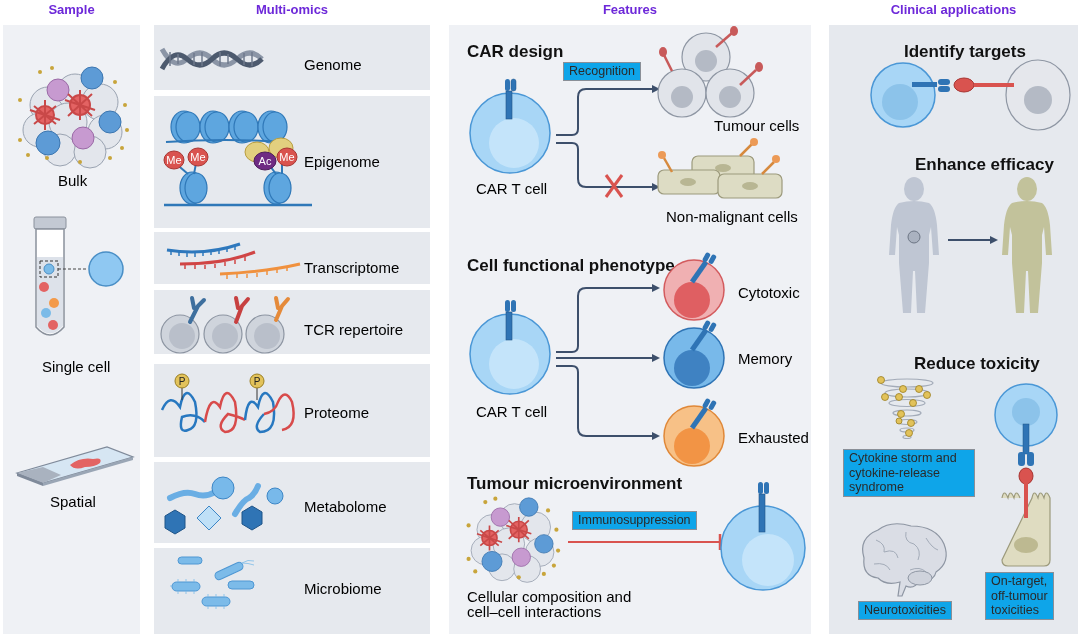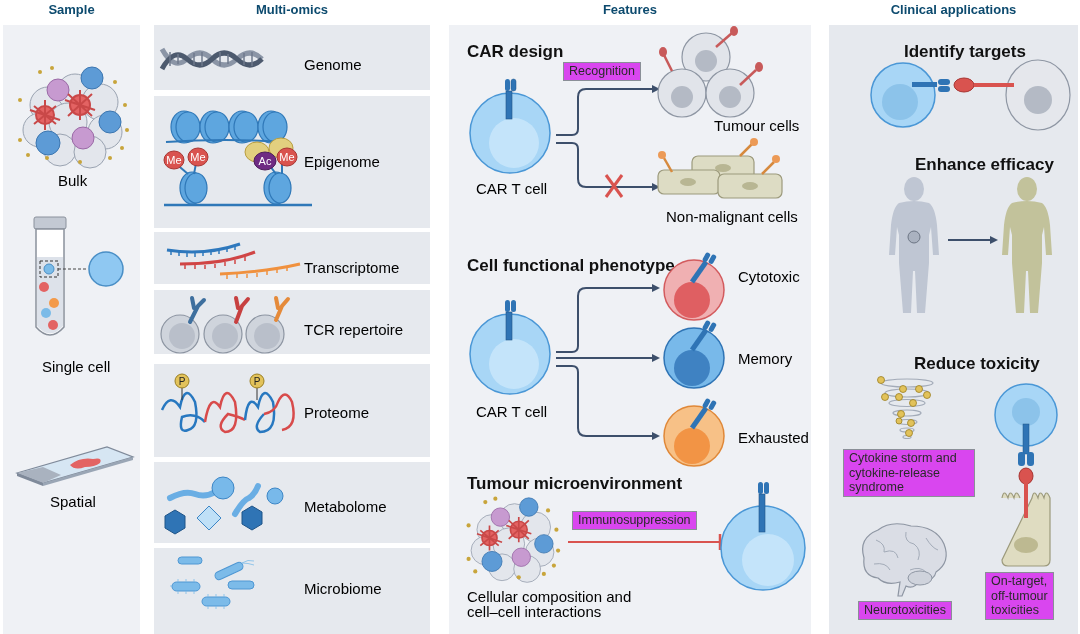--- a/index.html
+++ b/index.html
@@ -1,23 +1,23 @@
 <!DOCTYPE html>
 <html><head>
 <meta charset="utf-8">
 <style>
   * { box-sizing: border-box; margin: 0; padding: 0; }
   html, body { width: 1080px; height: 634px; background: #ffffff; overflow: hidden; }
   body { position: relative; font-family: "Liberation Sans", "DejaVu Sans", sans-serif; color: #222; }
-  .col-title { position: absolute; top: 2px; font-weight: bold; font-size: 13px; text-align: center; color: #0c4a6e; }
+  .col-title { position: absolute; top: 2px; font-weight: bold; font-size: 13px; text-align: center; color: #6d28d9; }
   .panel { position: absolute; background: #eff1f5; }
   .panel.dark { background: #e6e9ee; }
   .lbl { position: absolute; font-size: 15px; color: #000000; white-space: nowrap; }
   .sub { position: absolute; font-weight: bold; font-size: 17px; color: #111; white-space: nowrap; }
-  .box { position: absolute; background: #d946ef; border: 1px solid #8a8f97; font-size: 12.5px; color: #2a2a2a; padding: 1px 5px; line-height: 15px; }
+  .box { position: absolute; background: #0ea5e9; border: 1px solid #8a8f97; font-size: 12.5px; color: #2a2a2a; padding: 1px 5px; line-height: 15px; }
   svg { position: absolute; overflow: visible; }
   .omic-row { position: absolute; left: 154px; width: 276px; background: #e6e9ee; }
   .omic-row .lbl { left: 150px; }
 </style>
 </head>
 <body>
 
 <div class="col-title" style="left:3px;width:137px;">Sample</div>
 <div class="col-title" style="left:154px;width:276px;">Multi-omics</div>
 <div class="col-title" style="left:449px;width:362px;">Features</div>
@@ -353,21 +353,21 @@
   <path d="M2 86 L18 86 Q24 86 24 92 L24 148 Q24 156 32 156 L98 156" stroke="#3d4f6b" stroke-width="2" fill="none"></path>
   <polygon points="98,152 106,156 98,160" fill="#3d4f6b"></polygon>
 </svg>
 <svg style="left:658px;top:250px;" width="72" height="72" viewBox="0 0 72 72">
   <circle cx="36" cy="40" r="30" fill="#f0b0b2" stroke="#d35b5e" stroke-width="1.5"></circle>
   <circle cx="34" cy="50" r="18" fill="#df5f62"></circle>
   <path d="M34 32 L48 12" stroke="#2f74b5" stroke-width="5"></path>
     <rect x="46" y="2" width="5" height="10" rx="2.5" fill="#2f74b5" transform="rotate(30 48 7)"></rect>
     <rect x="52" y="4" width="5" height="10" rx="2.5" fill="#2f74b5" transform="rotate(30 54 9)"></rect>
 </svg>
-<div class="lbl" style="left:738px;top:268px;">Cytotoxic</div>
+<div class="lbl" style="left:738px;top:284px;">Cytotoxic</div>
 <svg style="left:658px;top:318px;" width="72" height="72" viewBox="0 0 72 72">
   <circle cx="36" cy="40" r="30" fill="#78b9ea" stroke="#2f74b5" stroke-width="1.5"></circle>
   <circle cx="34" cy="50" r="18" fill="#3f82c2"></circle>
   <path d="M34 32 L48 12" stroke="#2f74b5" stroke-width="5"></path>
     <rect x="46" y="2" width="5" height="10" rx="2.5" fill="#2f74b5" transform="rotate(30 48 7)"></rect>
     <rect x="52" y="4" width="5" height="10" rx="2.5" fill="#2f74b5" transform="rotate(30 54 9)"></rect>
 </svg>
 <div class="lbl" style="left:738px;top:350px;">Memory</div>
 <svg style="left:658px;top:396px;" width="72" height="72" viewBox="0 0 72 72">
   <circle cx="36" cy="40" r="30" fill="#f7c187" stroke="#e08838" stroke-width="1.5"></circle>

